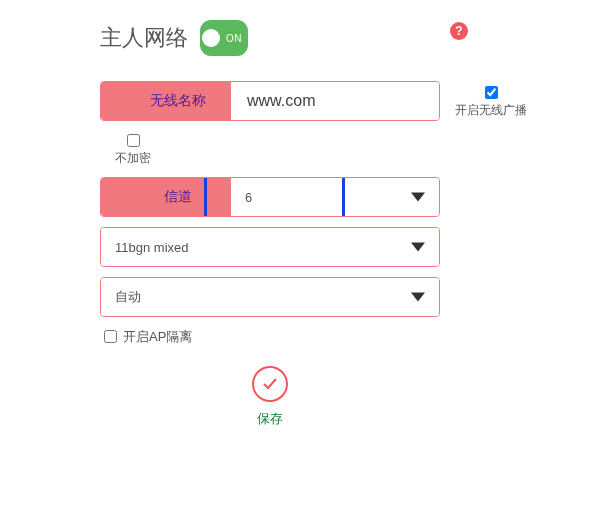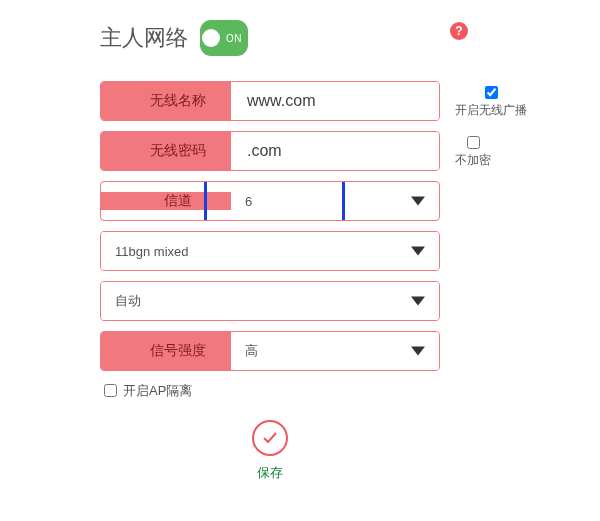--- a/index.html
+++ b/index.html
@@ -74,36 +74,35 @@
     display: flex;
     width: 340px;
     height: 40px;
     border: 1px solid #f2787f;
     border-radius: 4px;
     overflow: hidden;
     position: relative;
   }
   .combo.highlight {
     position: relative;
-    align-items: center;
   }
   .combo.highlight::after {
     content: "";
     position: absolute;
     top: -3px;
     left: 103px;
     width: 135px;
     height: 41px;
     border: 3px solid #1a3fe0;
     pointer-events: none;
   }
   .label-box {
     width: 130px;
     background: #f2787f;
-    color: #7f1d1d;
+    color: #4c1d95;
     display: flex;
     align-items: center;
     justify-content: center;
     font-size: 14px;
     flex-shrink: 0;
     padding-left: 24px;
   }
   .value-box {
     flex: 1;
     background: #fff;
@@ -201,26 +200,20 @@
         <input class="value-input" value="www.com" style="">
       </div>
     </div>
     <label class="aux">
       <input type="checkbox" checked="" style="">
       <span>开启无线广播</span>
     </label>
   </div>
 
   <div class="row">
-    <div class="combo">
-      <div class="label-box">无线密码</div>
-      <div class="value-box">
-        <input class="value-input" value=".com" style="">
-      </div>
-    </div>
     <label class="aux">
       <input type="checkbox" style="">
       <span>不加密</span>
     </label>
   </div>
 
   <div class="row">
     <div class="combo highlight">
       <div class="label-box">信道</div>
       <div class="value-box">
@@ -241,29 +234,20 @@
 
   <div class="row">
     <div class="combo">
       <div class="value-box">
         <span>自动</span>
         <span class="caret"></span>
       </div>
     </div>
   </div>
 
-  <div class="row">
-    <div class="combo">
-      <div class="label-box">信号强度</div>
-      <div class="value-box">
-        <span>高</span>
-        <span class="caret"></span>
-      </div>
-    </div>
-  </div>
 
   <div class="ap-row">
     <input type="checkbox" style="">
     <span>开启AP隔离</span>
   </div>
 
   <div class="save-area">
     <div class="check-circle">
       <svg width="20" height="20" viewBox="0 0 20 20">
         <polyline points="4,10 8,14 16,5" fill="none" stroke="#f2565f" stroke-width="2"></polyline>

